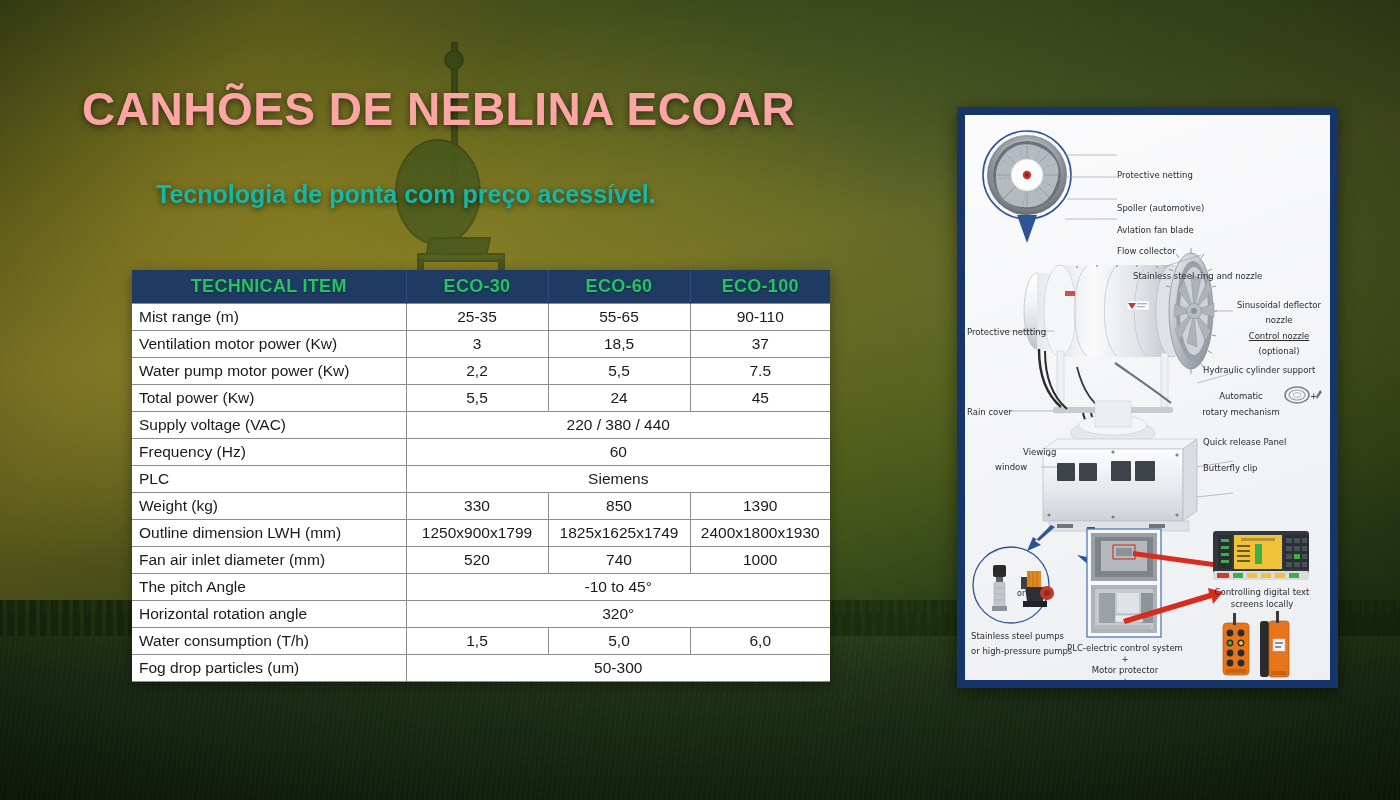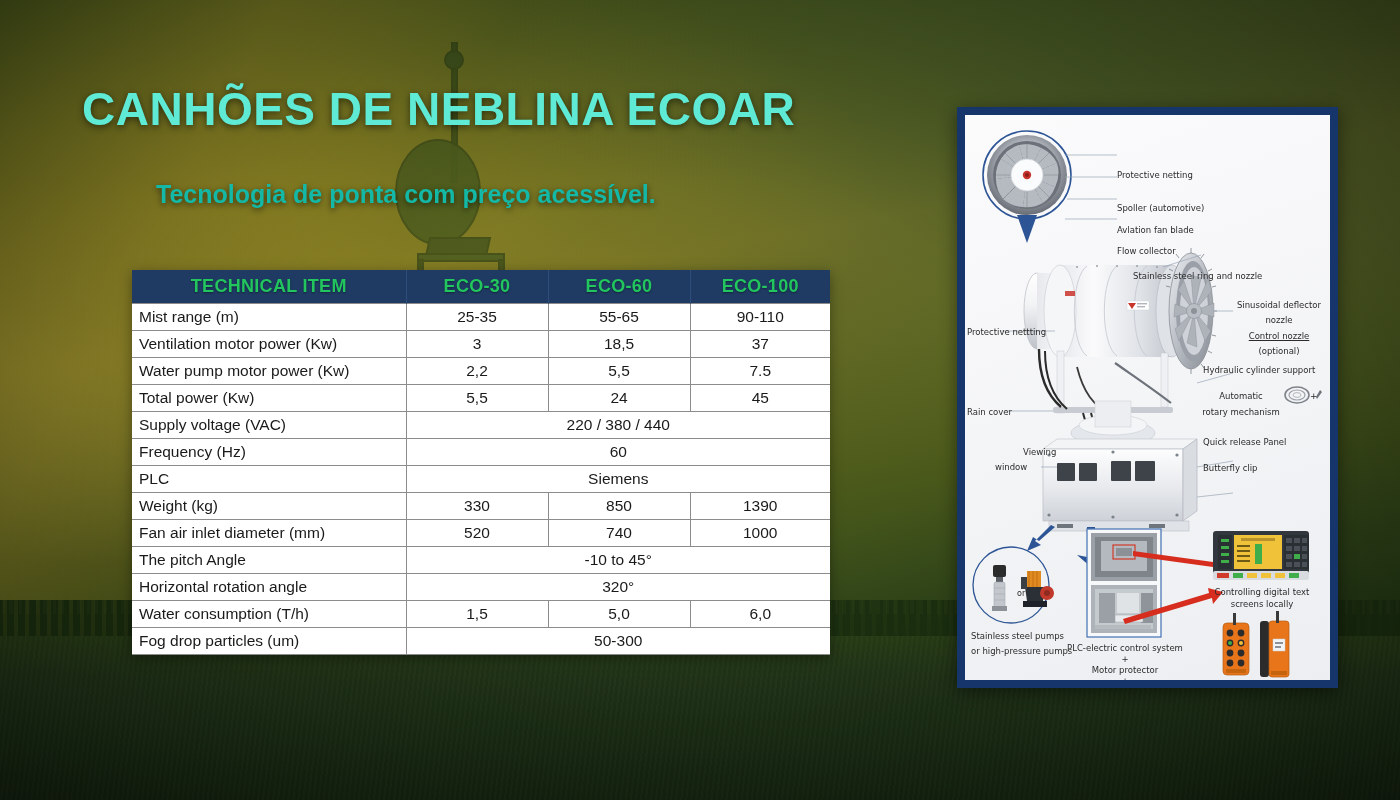--- a/index.html
+++ b/index.html
@@ -49,21 +49,21 @@
     position: absolute; inset: 0;
     background: radial-gradient(ellipse 1000px 620px at 50% 46%, rgba(0,0,0,0) 30%, rgba(0,0,0,0.30) 78%, rgba(0,0,0,0.48) 100%);
   }
 
   
   .tower { position: absolute; left: 330px; top: 42px; width: 260px; height: 660px; opacity: 0.55; }
 
   
   .title {
     position: absolute; left: 82px; top: 82px;
-    font-size: 46px; font-weight: bold; color: #5eead4;
+    font-size: 46px; font-weight: bold; color: #fca5a5;
     letter-spacing: 0.5px; text-shadow: 0 2px 7px rgba(0,0,0,0.55);
     white-space: nowrap;
   }
   .subtitle {
     position: absolute; left: 156px; top: 180px;
     font-size: 25px; font-weight: bold; color: #14b8a6;
     text-shadow: 0 2px 6px rgba(0,0,0,0.6);
     white-space: nowrap;
   }
 
@@ -197,20 +197,26 @@
         </tr>
         <tr>
           <td class="label">PLC</td>
           <td class="val" colspan="3">Siemens</td>
         </tr>
         <tr>
           <td class="label">Weight (kg)</td>
           <td class="val">330</td>
           <td class="val">850</td>
           <td class="val">1390</td>
+        </tr>
+        <tr>
+          <td class="label">Outline dimension LWH (mm)</td>
+          <td class="val">1250x900x1799</td>
+          <td class="val">1825x1625x1749</td>
+          <td class="val">2400x1800x1930</td>
         </tr>
         <tr>
           <td class="label">Fan air inlet diameter (mm)</td>
           <td class="val">520</td>
           <td class="val">740</td>
           <td class="val">1000</td>
         </tr>
         <tr>
           <td class="label">The pitch Angle</td>
           <td class="val" colspan="3">-10 to 45°</td>

